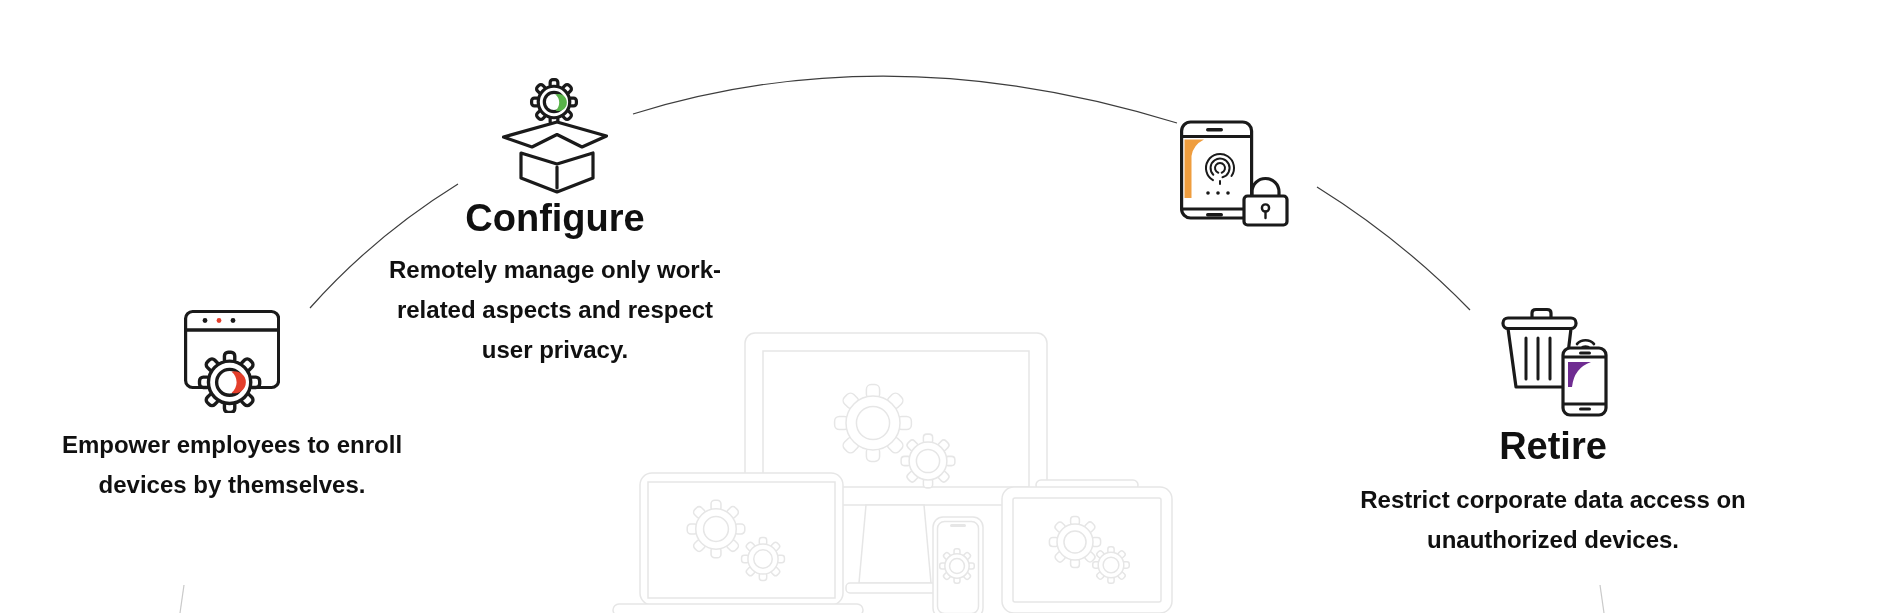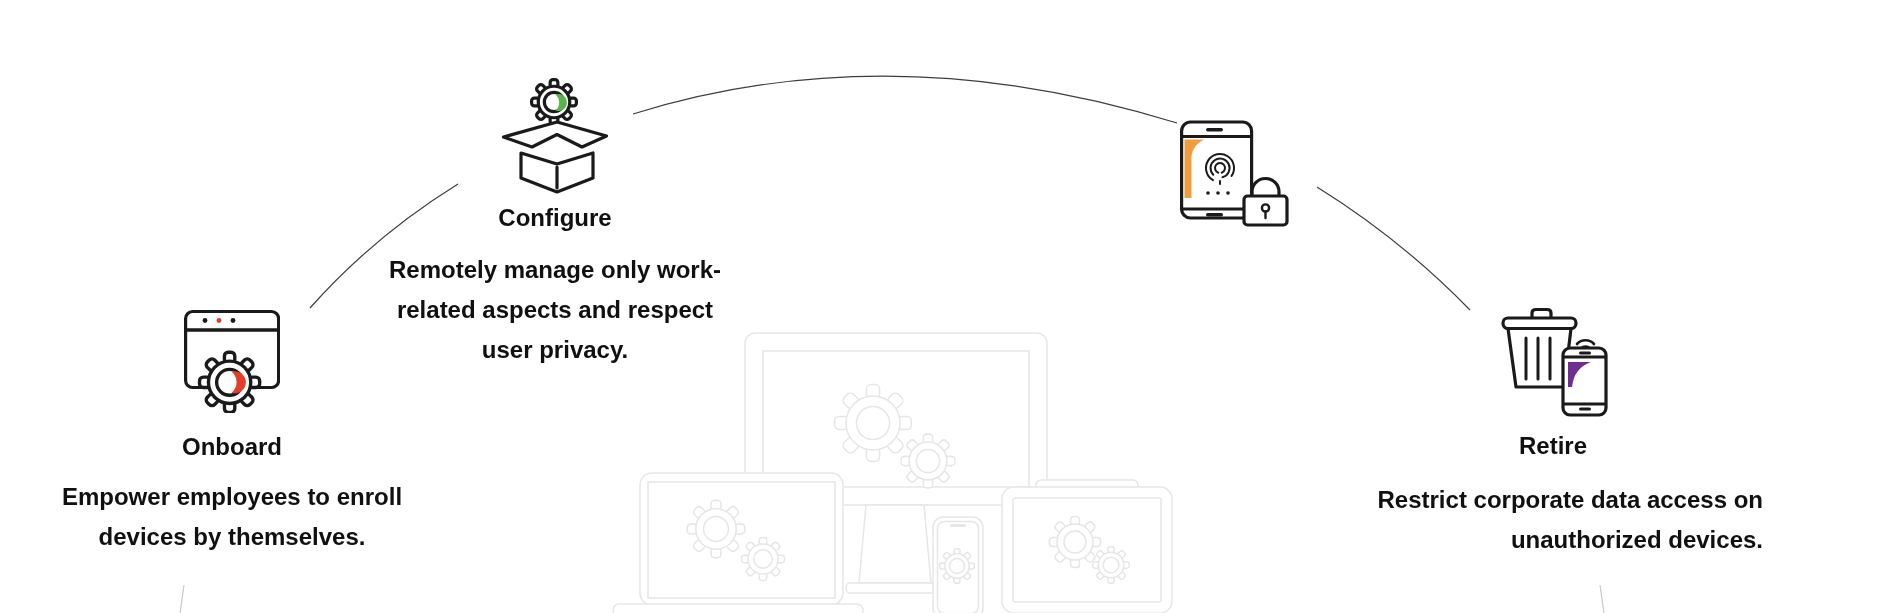--- a/index.html
+++ b/index.html
@@ -6,37 +6,37 @@
   body{
     width:1884px;height:613px;position:relative;overflow:hidden;
     background:#ffffff;
     font-family:"Liberation Sans","DejaVu Sans",sans-serif;
     color:var(--c-text,#101010);
   }
   #bg-art{position:absolute;left:0;top:0;width:1884px;height:613px;}
   .stage{position:absolute;text-align:center;}
   .stage .icon-wrap{display:block;margin:0 auto;}
   .stage h3{
-    margin:12px;font-size:24px;line-height:36px;font-weight:700;color:var(--c-text,#101010);
+    margin:12px;font-size:38px;line-height:36px;font-weight:700;color:var(--c-text,#101010);
   }
   .stage p{
     margin:0;font-size:24px;line-height:40px;font-weight:700;color:var(--c-text,#101010);
   }
   #stage-onboard{left:57px;top:309px;width:350px;}
   #stage-onboard h3{margin-top:16px;}
   #stage-onboard p{margin-top:12px;}
   #stage-configure{left:375px;top:71px;width:360px;}
   #stage-configure h3{margin-top:2px;}
   #stage-configure p{margin-top:14px;}
   #stage-secure{left:1070px;top:118px;width:330px;}
   #stage-secure h3{margin-top:12px;}
   #stage-secure p{margin-top:10px;}
   #stage-retire{left:1343px;top:295px;width:420px;}
   #stage-retire h3{margin-top:8px;}
-  #stage-retire p{margin-top:16px;text-align:right;}
+  #stage-retire p{margin-top:16px;}
   svg{display:block;}
 </style>
 </head>
 <body style="background: rgb(255, 255, 255);">
 
 <svg id="bg-art" viewBox="0 0 1884 613">
   <defs>
     <g id="gear">
       <rect x="-5.5" y="-32" width="11" height="12" rx="4"></rect>
       <rect x="-5.5" y="-32" width="11" height="12" rx="4" transform="rotate(45)"></rect>
@@ -102,21 +102,20 @@
     <g fill="#ffffff" stroke="var(--c-icon_stroke,#1a1a1a)" stroke-width="3.2" stroke-linejoin="round" stroke-linecap="round">
       <rect x="1.6" y="2.5" width="93" height="76" rx="7"></rect>
       <line x1="1.6" y1="21" x2="94.6" y2="21" stroke-width="3.6"></line>
     </g>
     <circle cx="21" cy="11.5" r="2.4" fill="var(--c-icon_stroke,#1a1a1a)"></circle>
     <circle cx="35" cy="11.5" r="2.4" fill="var(--c-red,#e43e2b)"></circle>
     <circle cx="49" cy="11.5" r="2.4" fill="var(--c-icon_stroke,#1a1a1a)"></circle>
     <use href="#gear" transform="translate(45.6,73.3) scale(0.94)" fill="#ffffff" stroke="var(--c-icon_stroke,#1a1a1a)" stroke-width="3.6"></use>
     <path transform="translate(45.6,73.3)" d="M 2,-10.5 a 11,11 0 1 1 0,21 a 13.5,13.5 0 0 0 0,-21 z" fill="var(--c-red,#e43e2b)" stroke="none"></path>
   </svg>
-  <h3>Onboard</h3>
   <p>Empower employees to enroll devices by themselves.</p>
 </div>
 
 <div class="stage" id="stage-configure">
   <svg class="icon-wrap" width="106" height="127" viewBox="0 0 106 127">
     <use href="#gear" transform="translate(52,31) scale(0.7)" fill="#ffffff" stroke="var(--c-icon_stroke,#1a1a1a)" stroke-width="4.6"></use>
     <path transform="translate(52,31)" d="M 1.5,-7.5 a 8.5,8.5 0 1 1 0,16 a 10.5,10.5 0 0 0 0,-16 z" fill="var(--c-green,#58b348)" stroke="none"></path>
     <g fill="#ffffff" stroke="var(--c-icon_stroke,#1a1a1a)" stroke-width="3.2" stroke-linejoin="round" stroke-linecap="round">
       <path d="M 1.5,66 L 55,51 L 104.5,65 L 80,76 L 55,63.5 L 30,76 Z"></path>
       <path d="M 19,82 L 55,93 L 91,82 L 91,107 L 55,121 L 19,107 Z"></path>

